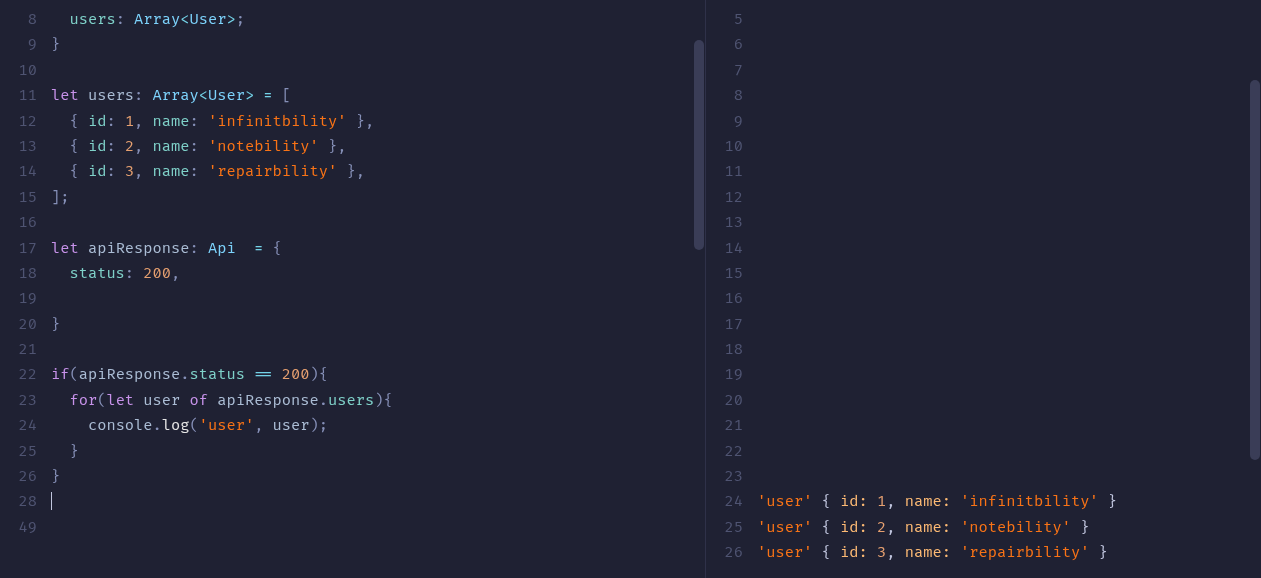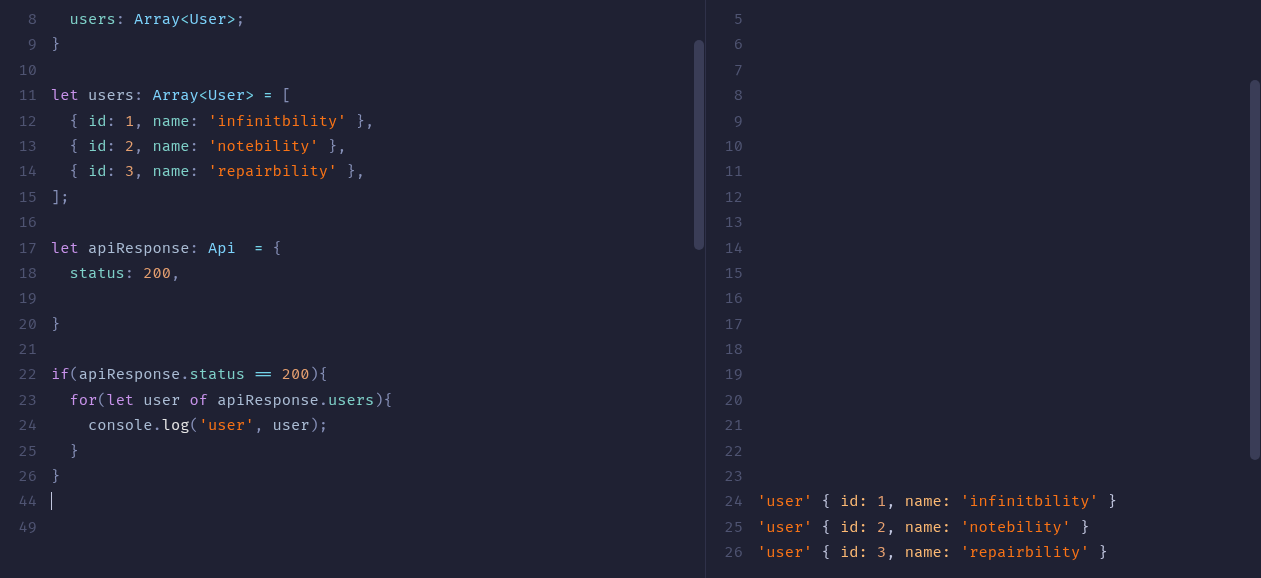--- a/index.html
+++ b/index.html
@@ -107,21 +107,21 @@
       <div class="row"><div class="gutter">17</div><div class="code"><span class="c-kw">let </span><span class="c-id">apiResponse</span><span class="c-punc">: </span><span class="c-type">Api</span><span class="c-op">  = </span><span class="c-punc">{</span></div></div>
       <div class="row"><div class="gutter">18</div><div class="code"><span>  </span><span class="c-prop">status</span><span class="c-punc">: </span><span class="c-num">200</span><span class="c-punc">,</span></div></div>
       <div class="row"><div class="gutter">19</div></div>
       <div class="row"><div class="gutter">20</div><div class="code"><span class="c-punc">}</span></div></div>
       <div class="row"><div class="gutter">21</div><div class="code"></div></div>
       <div class="row"><div class="gutter">22</div><div class="code"><span class="c-kw">if</span><span class="c-punc">(</span><span class="c-id">apiResponse</span><span class="c-punc">.</span><span class="c-prop">status</span><span class="c-op"> == </span><span class="c-num">200</span><span class="c-punc">){</span></div></div>
       <div class="row"><div class="gutter">23</div><div class="code"><span>  </span><span class="c-kw">for</span><span class="c-punc">(</span><span class="c-kw">let </span><span class="c-id">user</span><span class="c-kw"> of </span><span class="c-id">apiResponse</span><span class="c-punc">.</span><span class="c-prop">users</span><span class="c-punc">){</span></div></div>
       <div class="row"><div class="gutter">24</div><div class="code"><span>    </span><span class="c-id">console</span><span class="c-punc">.</span><span class="c-func">log</span><span class="c-punc">(</span><span class="c-str">'user'</span><span class="c-punc">, </span><span class="c-id">user</span><span class="c-punc">);</span></div></div>
       <div class="row"><div class="gutter">25</div><div class="code"><span class="c-punc">  }</span></div></div>
       <div class="row"><div class="gutter">26</div><div class="code"><span class="c-punc">}</span></div></div>
-      <div class="row"><div class="gutter">44</div><div class="code"><span class="cursor"></span></div></div>
+      <div class="row"><div class="gutter">28</div><div class="code"><span class="cursor"></span></div></div>
       <div class="row"><div class="gutter">49</div><div class="code"></div></div>
     <div class="scrollbar">
       <div class="scroll-thumb" id="thumb-left" style="top: 40px; height: 210px;"></div>
     </div>
   </div>
 
   <div class="pane pane-right" id="pane-right">
       <div class="row"><div class="gutter">5</div><div class="code"></div></div>
       <div class="row"><div class="gutter">6</div><div class="code"></div></div>
       <div class="row"><div class="gutter">7</div><div class="code"></div></div>

